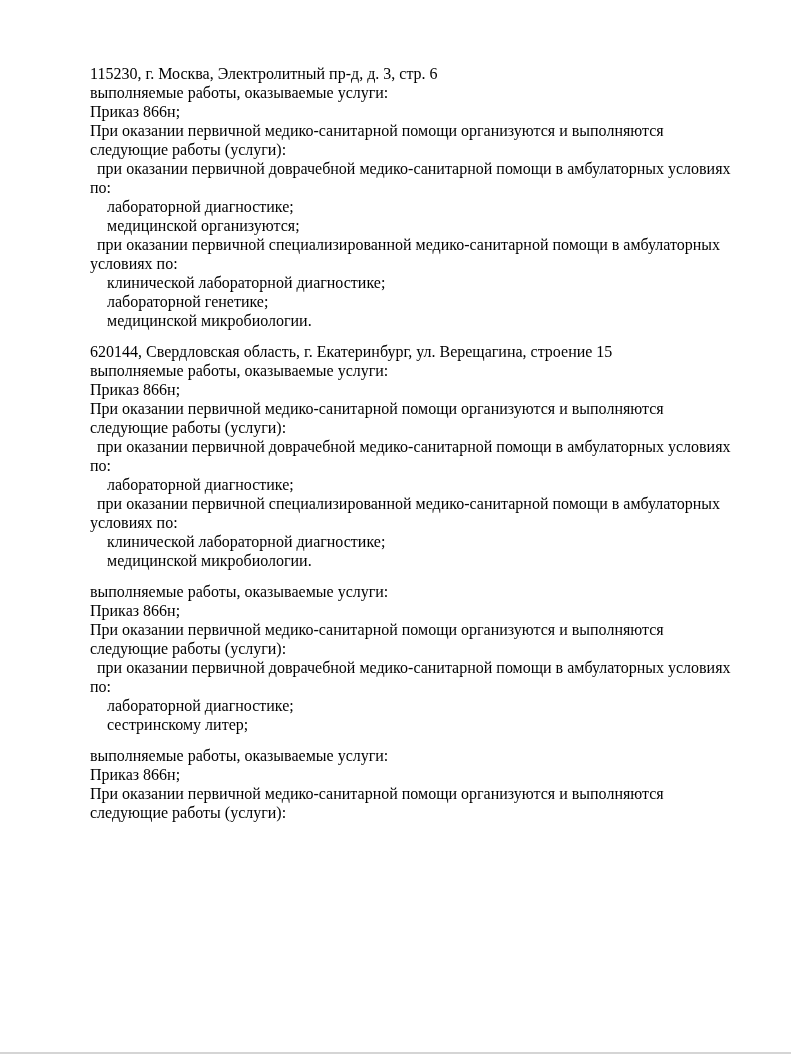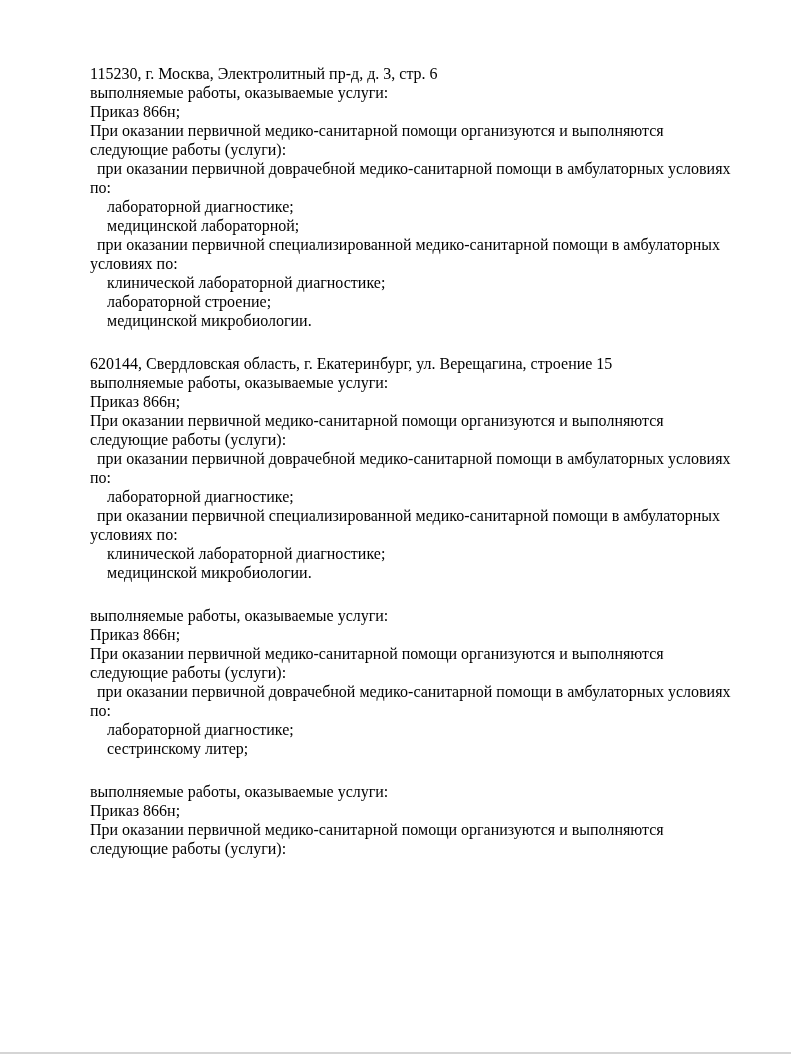--- a/index.html
+++ b/index.html
@@ -21,21 +21,21 @@
     left: 90px;
     top: 64px;
     width: 652px;
   }
   .doc p {
     margin: 0;
     line-height: 19px;
     white-space: normal;
   }
   .block + .block {
-    margin-top: 24px;
+    margin-top: 12px;
   }
   
   .heading {
     text-indent: 7px;
   }
   
   .item {
     padding-left: 17px;
   }
   .bottom-divider {
@@ -53,24 +53,24 @@
 <div class="doc">
   <div id="blocks">
   <section class="block">
     <p class="line">115230, г. Москва, Электролитный пр-д, д. 3, стр. 6</p>
     <p class="line">выполняемые работы, оказываемые услуги:</p>
     <p class="line">Приказ 866н;</p>
     <p class="line">При оказании первичной медико-санитарной помощи организуются и выполняются следующие работы (услуги):</p>
     <div>
           <p class="heading">при оказании первичной доврачебной медико-санитарной помощи в амбулаторных условиях по:</p>
           <p class="item">лабораторной диагностике;</p>
-          <p class="item">медицинской лабораторной;</p>
+          <p class="item">медицинской организуются;</p>
           <p class="heading">при оказании первичной специализированной медико-санитарной помощи в амбулаторных условиях по:</p>
           <p class="item">клинической лабораторной диагностике;</p>
-          <p class="item">лабораторной строение;</p>
+          <p class="item">лабораторной генетике;</p>
           <p class="item">медицинской микробиологии.</p>
         </div>
   </section>
 
   <section class="block">
     <p class="line">620144, Свердловская область, г. Екатеринбург, ул. Верещагина, строение 15</p>
     <p class="line">выполняемые работы, оказываемые услуги:</p>
     <p class="line">Приказ 866н;</p>
     <p class="line">При оказании первичной медико-санитарной помощи организуются и выполняются следующие работы (услуги):</p>
     <div>

